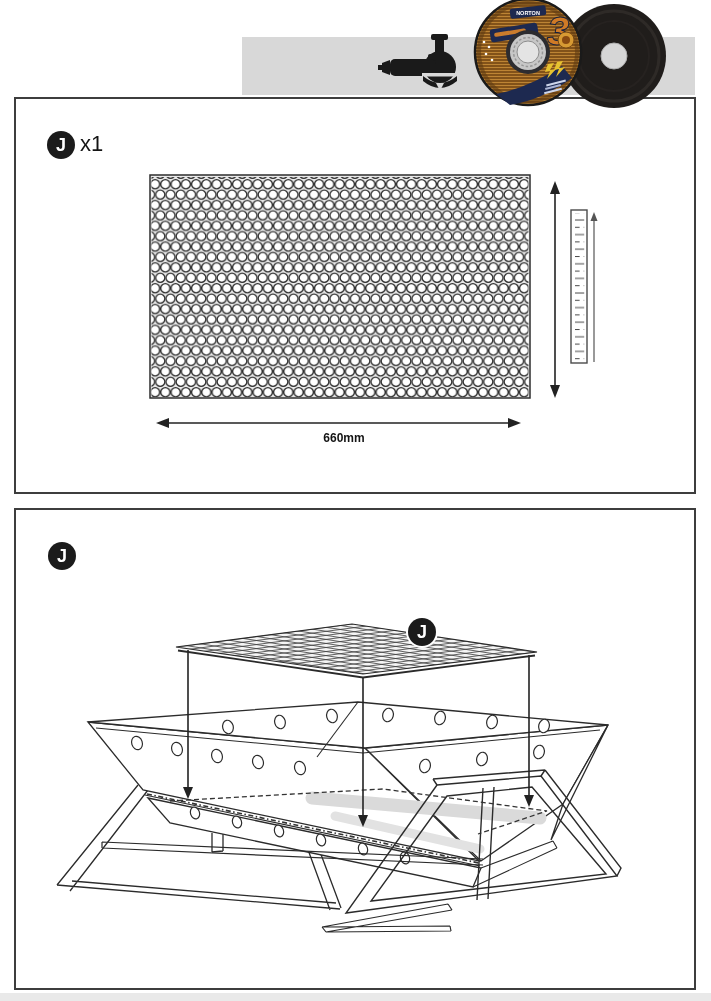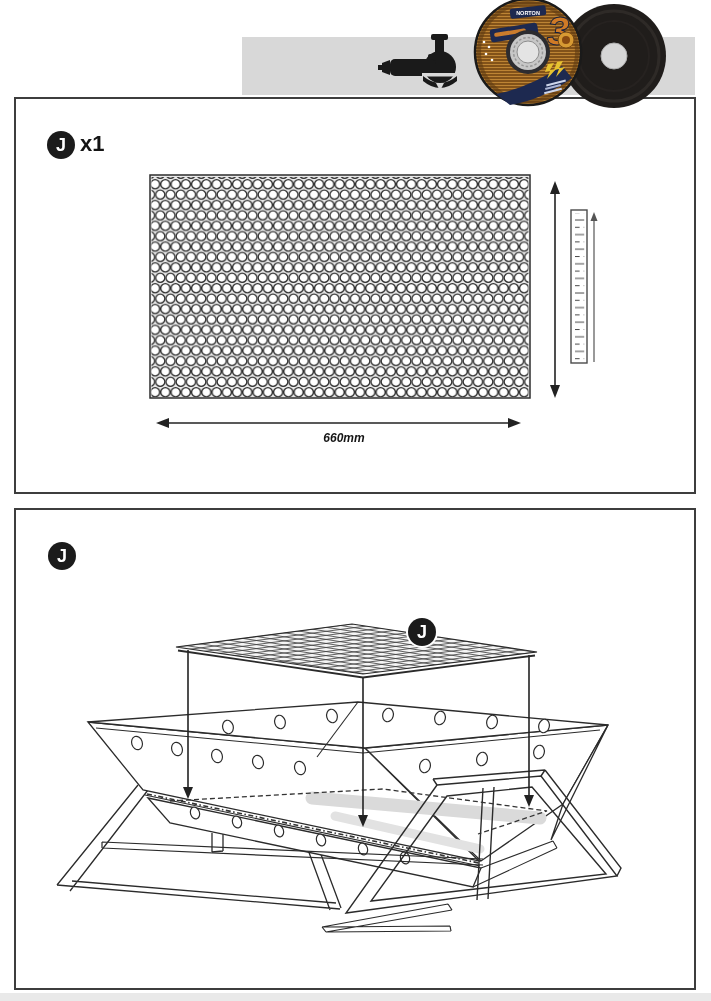--- a/index.html
+++ b/index.html
@@ -6,23 +6,23 @@
   .page{position:relative;width:711px;height:1001px;background:#ffffff;
         font-family:"Liberation Sans",sans-serif;overflow:hidden;}
   .banner{position:absolute;left:242px;top:37px;width:453px;height:58px;background:#d8d8d8;}
   .abs{position:absolute;}
   .panel{position:absolute;left:14px;width:678px;background:#ffffff;border:2px solid #3d3d3d;}
   .panel1{top:97px;height:393px;}
   .panel2{top:508px;height:478px;}
   .badge{position:absolute;width:28px;height:28px;border-radius:50%;background:#1b1b1b;
          color:#ffffff;font-weight:bold;font-size:18px;line-height:28px;text-align:center;z-index:6;}
   .badge.callout{box-shadow:0 0 0 2px #ffffff;}
-  .qty{position:absolute;left:80px;top:131px;font-size:22px;font-weight:700;color:#141414;z-index:6;}
+  .qty{position:absolute;left:80px;top:131px;font-size:22px;font-weight:400;color:#141414;z-index:6;}
   .dim{position:absolute;left:274px;top:431px;width:140px;text-align:center;
-       font-size:12px;font-weight:bold;color:#141414;z-index:6;font-style:italic;}
+       font-size:12px;font-weight:bold;color:#141414;z-index:6;}
   .strip{position:absolute;left:0;top:993px;width:711px;height:8px;background:#e9e9e9;}
   svg{display:block;}
 </style>
 </head>
 <body>
 
 <div class="page">
 
   <div class="banner"></div>
 

